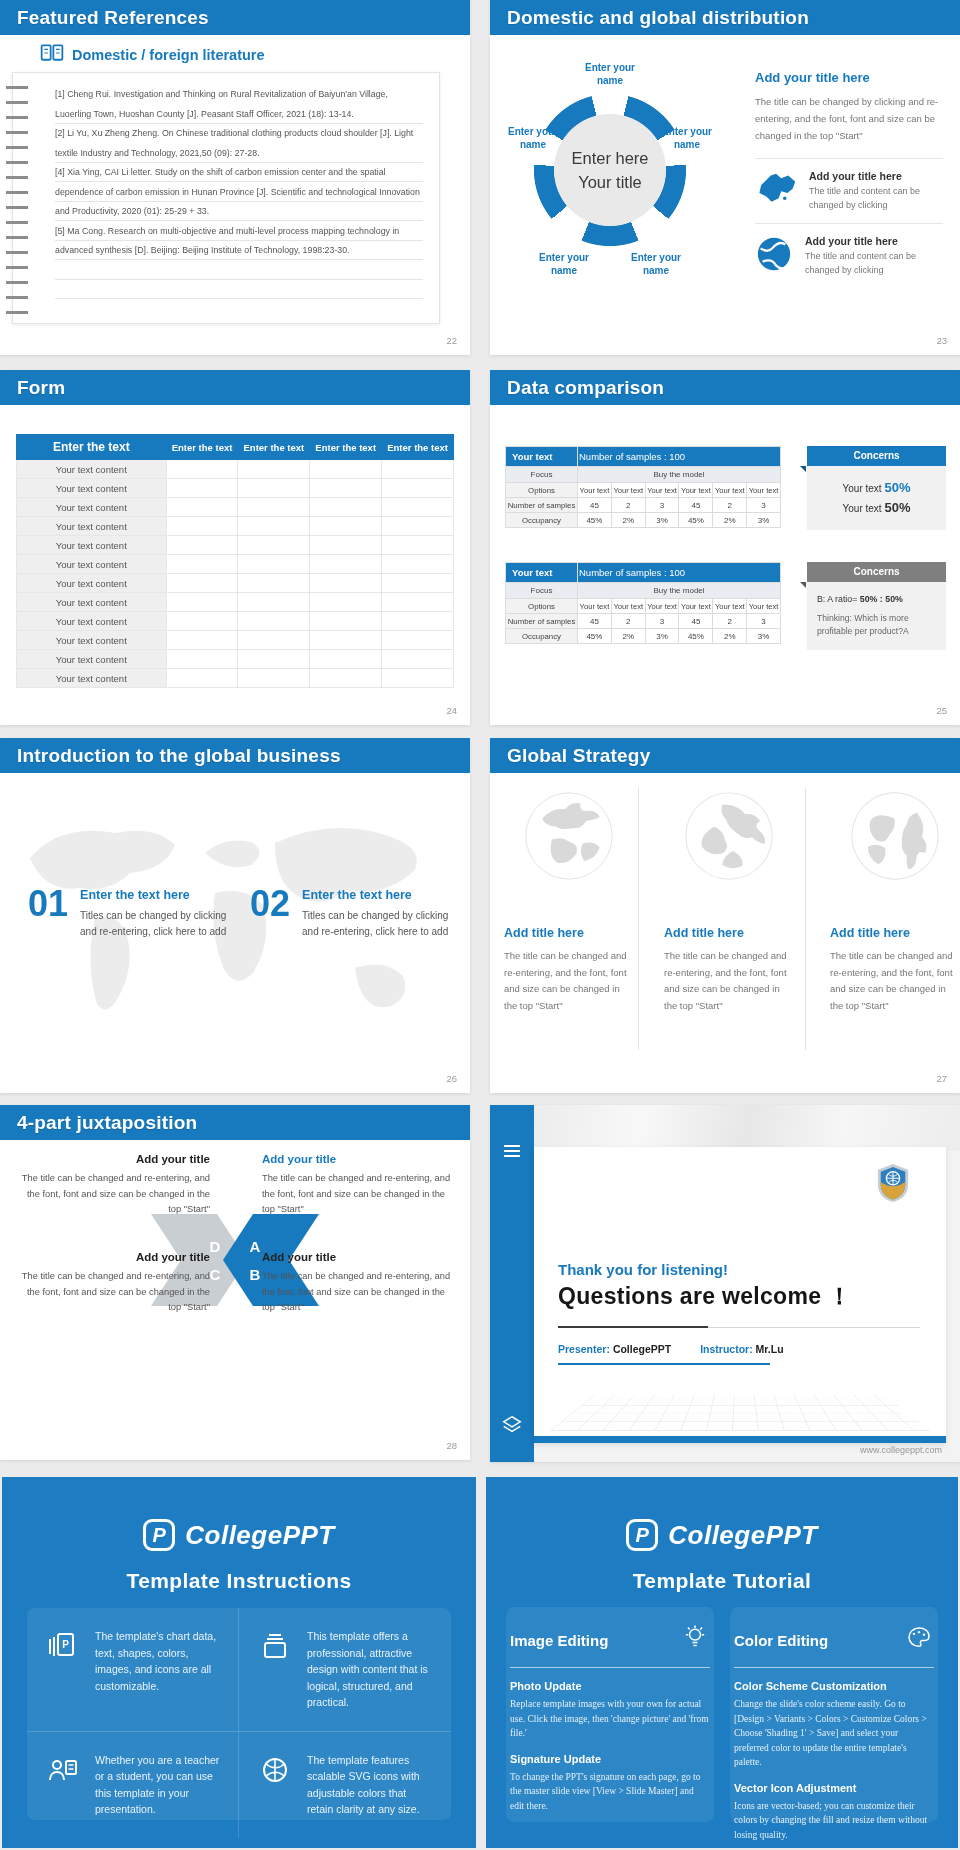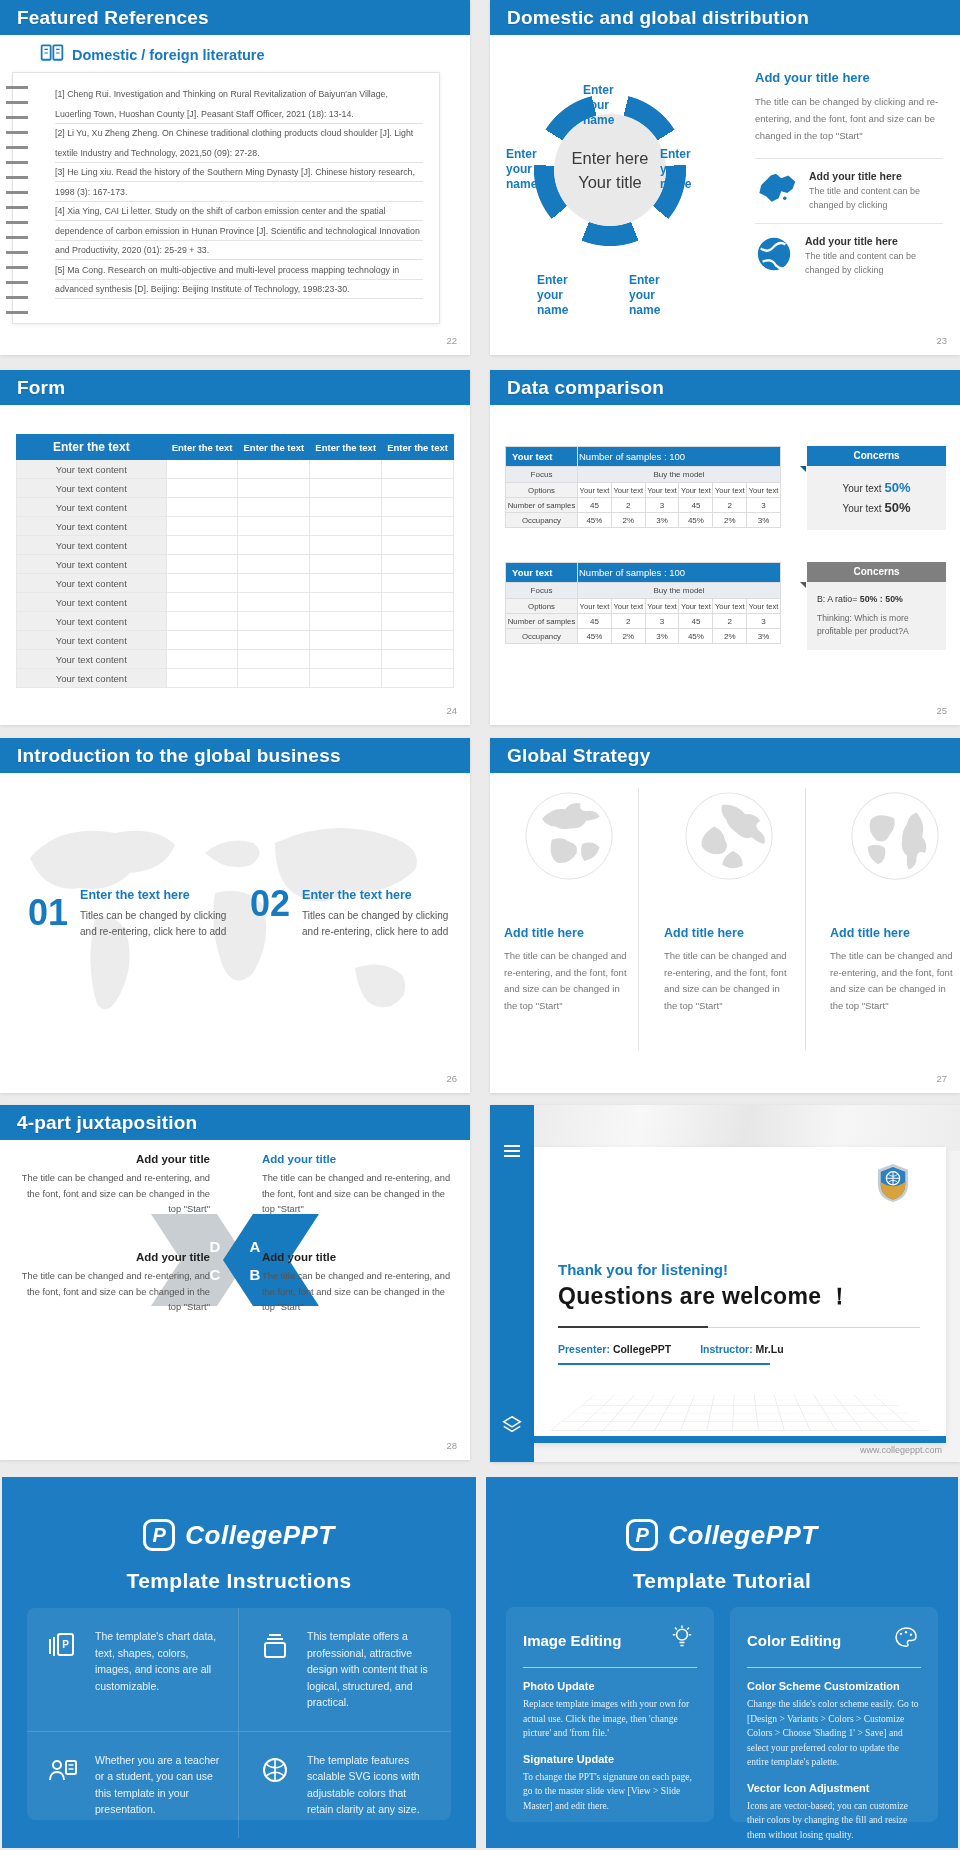--- a/index.html
+++ b/index.html
@@ -31,21 +31,21 @@
   .refs p{margin:0;}
 
   
   .ring{position:absolute;left:42px;top:92px;width:156px;height:156px;border-radius:50%;
     background:conic-gradient(from 14deg,var(--accent) 0 44deg,transparent 44deg 72deg,var(--accent) 72deg 116deg,transparent 116deg 144deg,var(--accent) 144deg 188deg,transparent 188deg 216deg,var(--accent) 216deg 260deg,transparent 260deg 288deg,var(--accent) 288deg 332deg,transparent 332deg 360deg);
     -webkit-mask:radial-gradient(closest-side,transparent 71%,#000 72% 97%,transparent 98%);
             mask:radial-gradient(closest-side,transparent 71%,#000 72% 97%,transparent 98%);}
   .hub{position:absolute;left:64px;top:114px;width:112px;height:112px;border-radius:50%;background:#e9e9e9;
        display:flex;flex-direction:column;align-items:center;justify-content:center;gap:5px;}
   .hub span{font-size:16.5px;color:#3a3a3a;}
-  .nlabel{position:absolute;width:54px;text-align:left;color:var(--accent);font-size:12px;font-weight:bold;line-height:1.25;margin-top:21px;}
+  .nlabel{position:absolute;width:54px;text-align:center;color:var(--accent);font-size:10px;font-weight:bold;line-height:1.25;}
   .nl-top{left:93px;top:62px;}
   .nl-left{left:16px;top:126px;}
   .nl-right{left:170px;top:126px;}
   .nl-bl{left:47px;top:252px;}
   .nl-br{left:139px;top:252px;}
   .s23-panel{position:absolute;left:265px;top:70px;width:188px;}
   .s23-panel .ph{color:var(--accent);font-size:13px;font-weight:bold;margin-bottom:8px;}
   .s23-panel .pb{font-size:9.5px;color:#777;line-height:17px;}
   .s23-item{display:flex;gap:12px;align-items:center;border-top:1px solid #e6e6e6;padding:11px 0;}
   .s23-item:first-of-type{margin-top:14px;}
@@ -135,21 +135,21 @@
          font-size:20px;font-weight:bold;font-style:italic;color:#fff;}
   .bname{font-size:26px;font-weight:bold;font-style:italic;letter-spacing:.5px;}
   .ptitle{position:absolute;left:0;right:0;top:92px;text-align:center;font-size:21px;font-weight:bold;letter-spacing:.4px;}
   .pcard{position:absolute;left:25px;right:25px;top:131px;bottom:28px;background:rgba(255,255,255,.08);border-radius:8px;
          display:grid;grid-template-columns:1fr 1fr;grid-template-rows:1fr 1fr;}
   .pcell{display:flex;gap:14px;padding:20px 18px;align-items:flex-start;}
   .pcell:nth-child(1),.pcell:nth-child(2){border-bottom:1px solid rgba(255,255,255,.16);}
   .pcell:nth-child(odd){border-right:1px solid rgba(255,255,255,.16);}
   .pcell .ptxt{font-size:10.5px;line-height:16.5px;color:#eaf3fb;}
   .tcards{position:absolute;left:20px;right:20px;top:130px;bottom:26px;display:flex;gap:16px;}
-  .tcard{flex:1;background:rgba(255,255,255,.07);border-radius:8px;padding:16px 17px;}
+  .tcard{flex:1;background:rgba(255,255,255,.07);border-radius:8px;padding:16px 4px;}
   .tcard .thead{display:flex;align-items:center;justify-content:space-between;}
   .tcard .ttl2{font-size:15px;font-weight:bold;}
   .tcard .tline{height:1px;background:rgba(255,255,255,.6);margin:10px 0 12px;}
   .tsec .sh{font-size:11px;font-weight:bold;margin-bottom:5px;}
   .tsec .st{font-size:9.5px;line-height:14.5px;color:rgba(255,255,255,.88);margin-bottom:12px;font-family:Liberation Serif, serif;}
 </style>
 </head>
 <body>
 
 <div id="canvas">
@@ -166,21 +166,20 @@
           <path d="M4.5,6 h4 M4.5,10 h4 M17.5,6 h4 M17.5,10 h4" stroke-width="1.3"></path>
         </svg>
       </span>
       <span class="ttl">Domestic / foreign literature</span>
     </div>
     <div class="notebook">
       <span class="coil"></span>
       <div class="refs">
         <p>[1] Cheng Rui. Investigation and Thinking on Rural Revitalization of Baiyun'an Village, Luoerling Town, Huoshan County [J]. Peasant Staff Officer, 2021 (18): 13-14.</p>
         <p>[2] Li Yu, Xu Zheng Zheng. On Chinese traditional clothing products cloud shoulder [J]. Light textile Industry and Technology, 2021,50 (09): 27-28.</p>
-        <p>[3] He Ling xiu. Read the history of the Southern Ming Dynasty [J]. Chinese history research, 1998 (3): 167-173.</p>
         <p>[4] Xia Ying, CAI Li letter. Study on the shift of carbon emission center and the spatial dependence of carbon emission in Hunan Province [J]. Scientific and technological Innovation and Productivity, 2020 (01): 25-29 + 33.</p>
         <p>[5] Ma Cong. Research on multi-objective and multi-level process mapping technology in advanced synthesis [D]. Beijing: Beijing Institute of Technology, 1998:23-30.</p>
       </div>
     </div>
     <span class="pagenum">22</span>
   </section>
 
   <section class="slide" style="left:490px;top:0;">
     <header class="bar">
       <h2>Domestic and global distribution</h2>
@@ -442,21 +441,21 @@
     <svg class="map" viewBox="0 0 470 290">
       <g fill="#ececec">
         <path d="M30,60 q30,-35 85,-25 q40,-8 60,12 q-10,25 -45,28 q-20,20 -50,15 q-35,5 -50,-30 Z"></path>
         <path d="M95,120 q25,-5 32,18 q8,30 -8,60 q-12,22 -22,8 q-12,-40 -2,-86 Z"></path>
         <path d="M205,55 q22,-18 48,-10 q14,10 -2,22 q-24,8 -46,-12 Z"></path>
         <path d="M215,95 q30,-8 48,12 q10,35 -10,68 q-18,18 -30,-6 q-14,-38 -8,-74 Z"></path>
         <path d="M275,45 q55,-25 110,-8 q40,12 30,35 q-30,28 -70,20 q-18,18 -42,8 q-28,-10 -28,-55 Z"></path>
         <path d="M355,170 q30,-10 48,8 q8,20 -12,30 q-30,8 -36,-38 Z"></path>
       </g>
     </svg>
-    <div class="s26-item" style="left:28px;align-items:center;">
+    <div class="s26-item" style="left:28px;">
       <span class="big">01</span>
       <span class="tx">
         <div class="th">Enter the text here</div>
         <div class="tb">Titles can be changed by clicking and re-entering, click here to add</div>
       </span>
     </div>
     <div class="s26-item" style="left:250px;">
       <span class="big">02</span>
       <span class="tx">
         <div class="th">Enter the text here</div>

